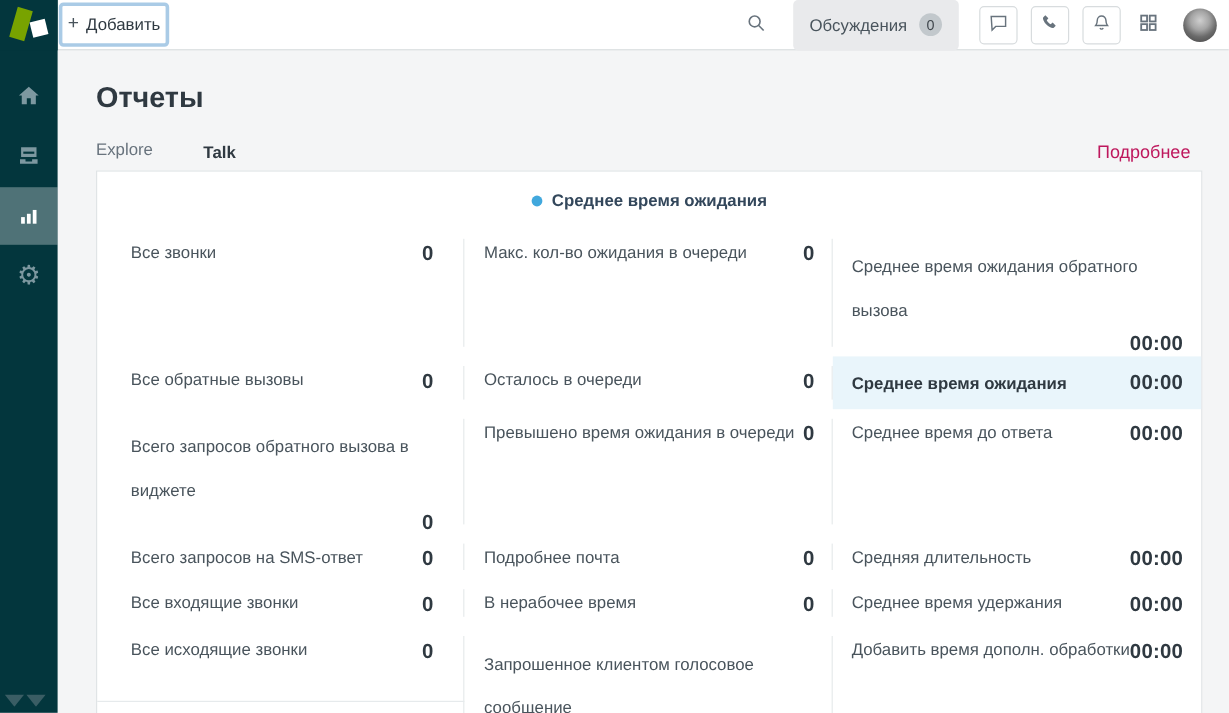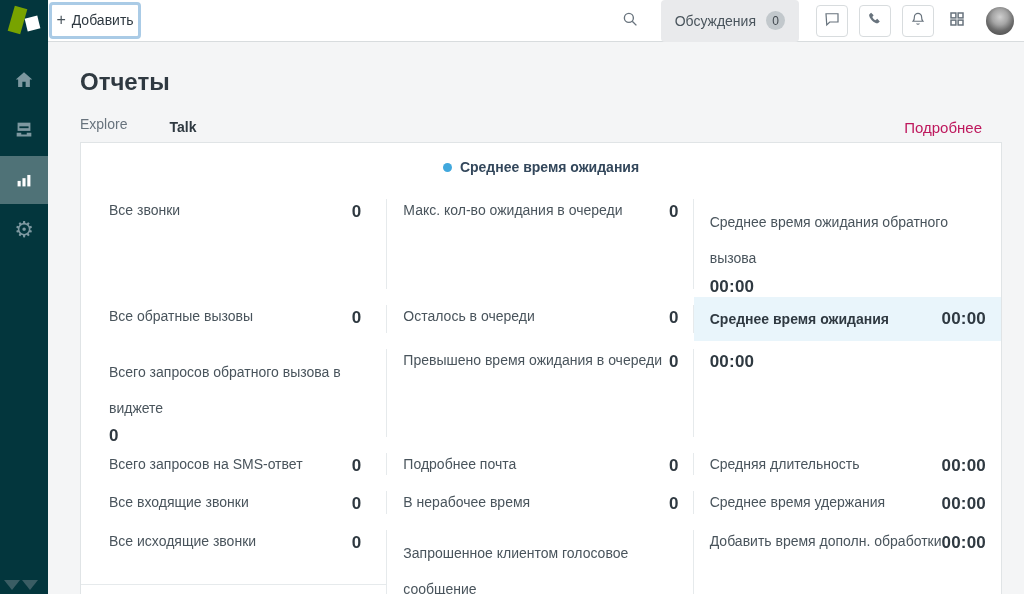--- a/index.html
+++ b/index.html
@@ -29,37 +29,37 @@
   .icon-plain { background:none; border:none; color:#68737d; cursor:pointer; display:flex; align-items:center; justify-content:center; width:24px; height:24px; }
   .disc-btn { height:42px; background:#e9eaec; border:none; border-radius:4px; display:flex; align-items:center; gap:10px; padding:0 14px; font-size:14px; color:#49545c; cursor:pointer; margin-left:8px; margin-right:6px; }
   .disc-badge { width:19px; height:19px; border-radius:50%; background:#c2c8cc; color:#41484e; font-size:12px; display:flex; align-items:center; justify-content:center; }
   .icon-btn { width:32px; height:32px; background:#ffffff; border:1px solid #d8dcde; border-radius:4px; display:flex; align-items:center; justify-content:center; color:#68737d; cursor:pointer; }
   .avatar { width:28px; height:28px; border-radius:50%; cursor:pointer; border:none; margin-left:6px;
             background: radial-gradient(circle at 50% 36%, #cfcfcf 0%, #a5a5a5 34%, #6b6b6b 60%, #3f3f3f 100%); }
 
   
   .main { position:absolute; left:48px; top:42px; right:0; bottom:0; background:#f4f5f6; }
   .page-title { font-size:24px; font-weight:bold; color:#2f3941; margin:26px 0 0 32px; }
-  .tabs-row { display:flex; align-items:flex-end; margin:20px 42px 0 32px; }
+  .tabs-row { display:flex; align-items:flex-end; margin:20px 32px 0 32px; }
   .tab { font-size:14px; color:#68737d; padding-bottom:9px; margin-right:42px; cursor:pointer; border-bottom:4px solid transparent; background:none; border-top:none; border-left:none; border-right:none; }
   .tab.active { color:#2f3941; font-weight:bold; border-bottom:1px solid #14532d; }
   .more-link { margin-left:auto; font-size:15px; color:#be185d; text-decoration:none; padding-bottom:9px; cursor:pointer; }
 
   
   .panel { position:absolute; left:32px; right:22px; top:100px; height:470px; background:#ffffff; border:1px solid #e0e4e6; }
   .legend { height:48px; display:flex; align-items:center; justify-content:center; gap:8px; }
   .legend-dot { width:9px; height:9px; border-radius:50%; background:#41a8dd; }
   .legend-text { font-size:14px; font-weight:bold; color:#33475b; }
   .grid { display:grid; grid-template-columns:1fr 1fr 1fr; grid-template-rows:106px 44px 104px 38px 39px 1fr; height:calc(100% - 48px); }
   .cell { position:relative; display:flex; justify-content:space-between; align-items:flex-start; padding:11px 26px 0 28px; }
   .cell:nth-child(3n+2), .cell:nth-child(3n) { padding-left:16px; padding-right:15px; }
   .cell:nth-child(3n+1)::after, .cell:nth-child(3n+2)::after { content:""; position:absolute; right:0; top:8px; bottom:8px; width:1px; background:#e6eaec; }
   .mlabel { font-size:14px; color:#49545c; white-space:nowrap; }
   .mvalue { font-size:17px; font-weight:600; color:#2f3941; letter-spacing:.2px; }
-  .cell.tall { flex-direction:column; align-items:flex-start; }
+  .cell.tall { flex-direction:column; align-items:flex-end; }
   .cell.tall .mlabel { white-space:normal; line-height:36px; padding-top:2px; }
   .cell.tall .mvalue { margin-top:auto; text-align:right; }
   .cell.highlight { background:#e9f5fb; align-items:center; padding-top:0; }
   .cell.highlight .mlabel { font-weight:bold; color:#2f3941; }
   .cell.hline::before { content:""; position:absolute; left:0; right:0; top:62px; height:1px; background:#e6eaec; }
 </style>
 </head>
 <body>
 
 <div class="sidebar">
@@ -209,20 +209,21 @@
 
       <div class="cell tall">
         <span class="mlabel">Всего запросов обратного вызова в виджете</span>
         <span class="mvalue">0</span>
       </div>
       <div class="cell">
         <span class="mlabel">Превышено время ожидания в очереди</span>
         <span class="mvalue">0</span>
       </div>
       <div class="cell">
+        <span class="mlabel">Среднее время до ответа</span>
         <span class="mvalue">00:00</span>
       </div>
 
       <div class="cell">
         <span class="mlabel">Всего запросов на SMS-ответ</span>
         <span class="mvalue">0</span>
       </div>
       <div class="cell">
         <span class="mlabel">Подробнее почта</span>
         <span class="mvalue">0</span>

